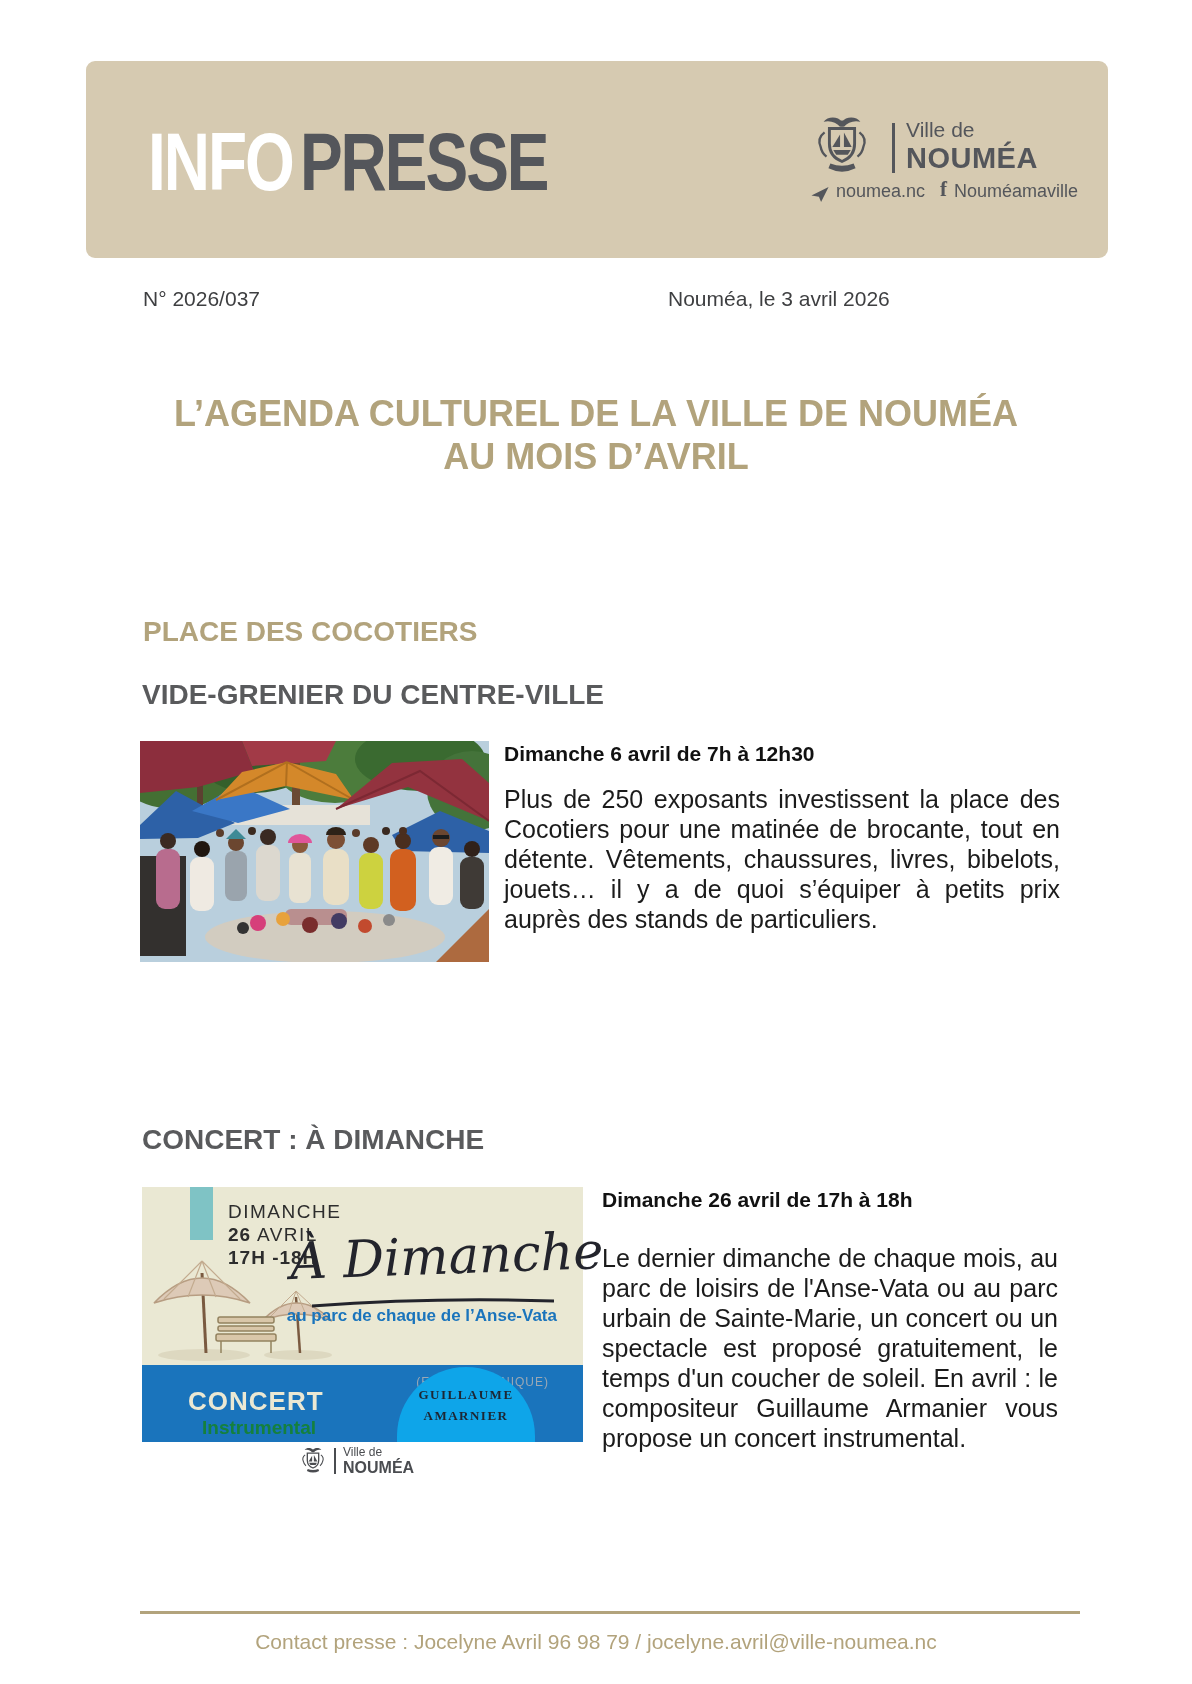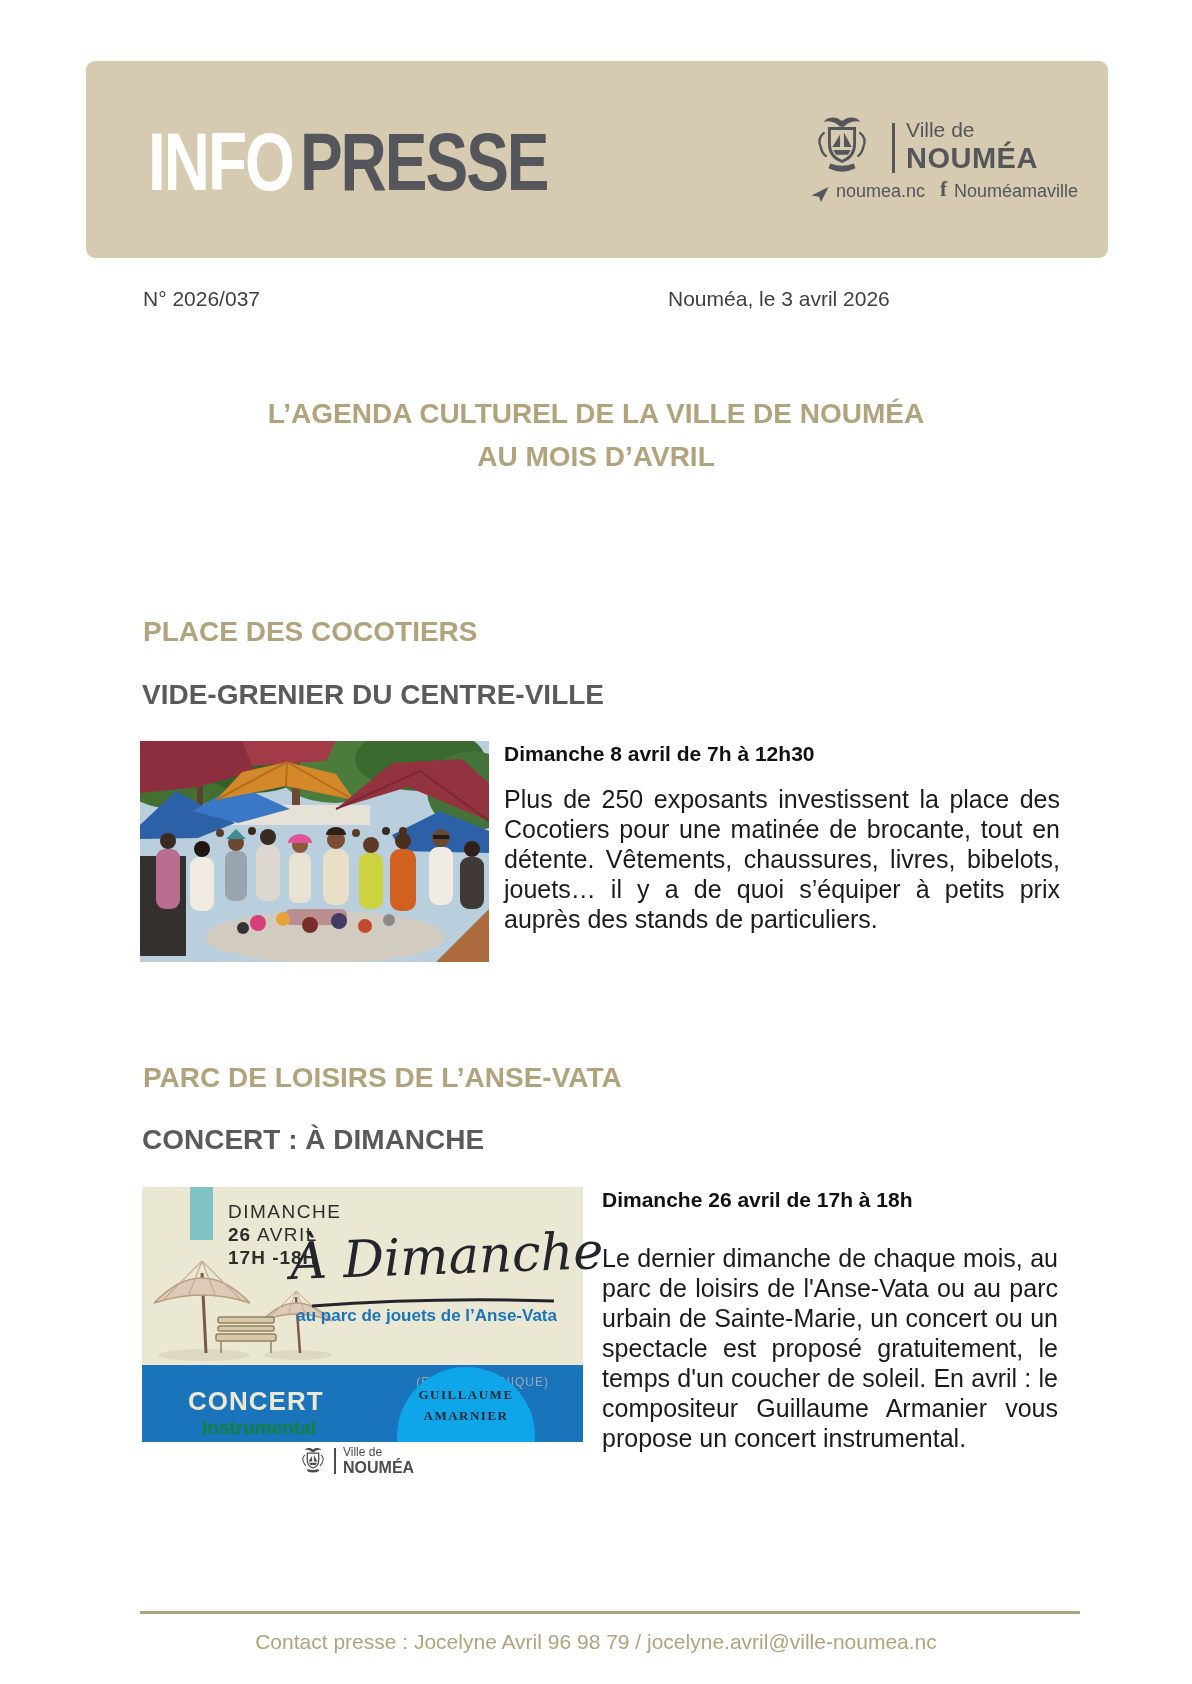--- a/index.html
+++ b/index.html
@@ -20,21 +20,21 @@
   .social{position:absolute;left:725px;top:116px;display:flex;align-items:flex-end;gap:7px;
           color:#54565b;font-size:18px;white-space:nowrap;}
   .social .f-glyph{font-family:"Liberation Serif",serif;font-weight:bold;font-size:21px;margin-left:8px;}
 
   
   .meta-ref{position:absolute;left:143px;top:287px;font-size:21px;color:#3e3f41;}
   .meta-date{position:absolute;left:668px;top:287px;font-size:21px;color:#3e3f41;}
 
   
   .doc-title{position:absolute;left:0;top:392px;width:100%;text-align:center;color:#b2a37c;
-             font-weight:bold;font-size:28px;line-height:43px;}
+             font-weight:bold;font-size:36px;line-height:43px;}
 
   
   .sec-head{position:absolute;left:143px;font-size:28px;font-weight:bold;color:#b2a37c;white-space:nowrap;}
   .sub-head{position:absolute;left:142px;font-size:28px;font-weight:bold;color:#595a5c;white-space:nowrap;}
   .sec1{top:616px;} .sub1{top:679px;}
   .sec2{top:1062px;} .sub2{top:1124px;}
 
   
   .evt-date{position:absolute;font-size:21px;font-weight:bold;white-space:nowrap;color:#111;}
   .evt-para{position:absolute;font-size:25px;line-height:30px;text-align:justify;color:#1b1b1b;}
@@ -190,24 +190,23 @@
       <circle cx="118" cy="182" r="8" fill="#d63f7a"></circle>
         <circle cx="143" cy="178" r="7" fill="#e8a23c"></circle>
       <circle cx="170" cy="184" r="8" fill="#7a2d2d"></circle>
         <circle cx="199" cy="180" r="8" fill="#423b63"></circle>
       <circle cx="225" cy="185" r="7" fill="#c24a2e"></circle>
         <circle cx="249" cy="179" r="6" fill="#8a8a8a"></circle>
       <circle cx="103" cy="187" r="6" fill="#333333"></circle>
     </svg>
   </div>
 
-  <div class="evt-date date1">Dimanche 8 avril de 7h à 12h30</div>
+  <div class="evt-date date1">Dimanche 6 avril de 7h à 12h30</div>
   <div class="evt-para para1">Plus de 250 exposants investissent la place des Cocotiers pour une matinée de brocante, tout en détente. Vêtements, chaussures, livres, bibelots, jouets… il y a de quoi s’équiper à petits prix auprès des stands de particuliers.</div>
 
-  <div class="sec-head sec2">PARC DE LOISIRS DE L’ANSE-VATA</div>
   <div class="sub-head sub2">CONCERT : À DIMANCHE</div>
 
   <div class="poster">
     <div class="poster-top"></div>
     <div class="poster-band"></div>
     <div class="teal-mark"></div>
 
     <div class="pdate">
       <div>DIMANCHE</div>
       <div><span class="bold">26</span> <span>AVRIL</span></div>
@@ -228,21 +227,21 @@
         <rect x="72" y="81" width="56" height="5" rx="2"></rect>
         <rect x="70" y="89" width="60" height="7" rx="2"></rect>
         <path d="M75 96 L75 108 M125 96 L125 108" fill="none"></path>
       </g>
     </svg>
 
     <div class="pscript">À Dimanche</div>
     <svg class="script-underline" viewBox="0 0 246 14">
         <path d="M2 11 Q123 2 244 6" stroke="#23242c" stroke-width="3" fill="none"></path>
       </svg>
-    <div class="ploc">au parc de jouets de l’Anse-Vata</div>
+    <div class="ploc">au parc de chaque de l’Anse-Vata</div>
     <div class="plocnote">(EX-POLYCLINIQUE)</div>
 
     <div class="pconcert">CONCERT</div>
     <div class="pinstr">Instrumental</div>
     <div class="dome">
       <div>GUILLAUME</div>
       <div>AMARNIER</div>
     </div>
   </div>
 

